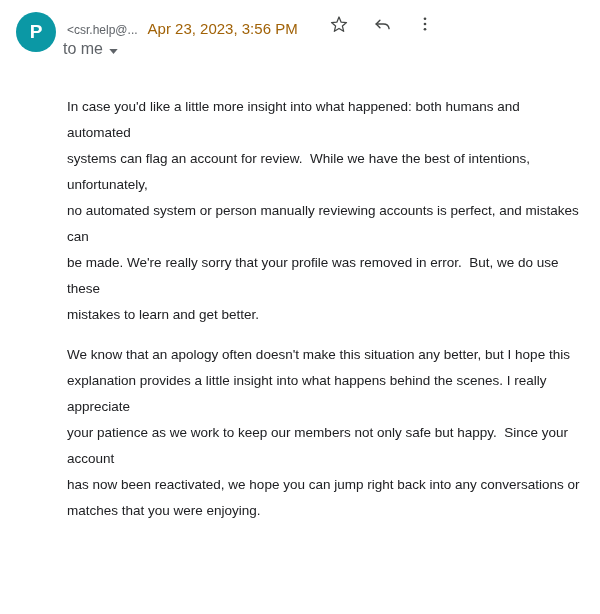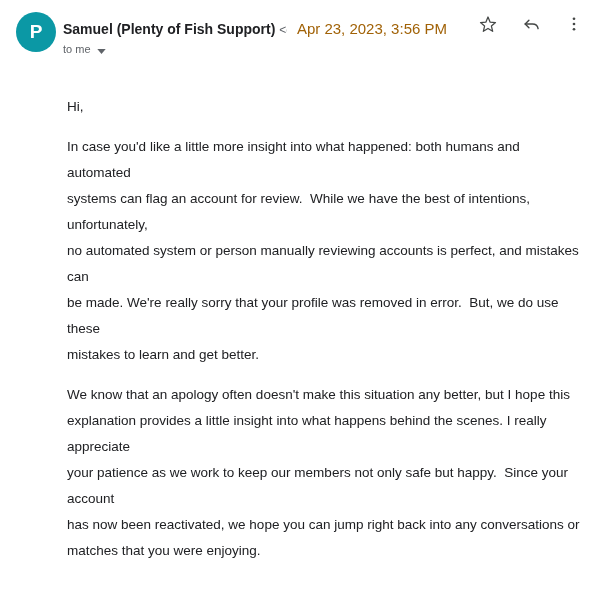--- a/index.html
+++ b/index.html
@@ -78,21 +78,21 @@
   }
   .icon-btn svg { display: block; }
   .recipient-row {
     display: flex;
     align-items: center;
     margin-top: 3px;
     cursor: pointer;
     width: max-content;
   }
   .to-label {
-    font-size: 11px;
+    font-size: 16px;
     color: #5f6368;
   }
   .caret {
     margin-left: 6px;
     display: inline-block;
   }
   .email-body {
     padding: 36px 14px 0 67px;
     font-size: 13.5px;
     line-height: 26px;
@@ -107,21 +107,20 @@
 <body>
 
 <div class="email-view">
 
   <div class="email-header">
 
     <div class="avatar">P</div>
 
     <div class="header-main">
       <div class="sender-row">
-        <span class="sender-name">Samuel (Plenty of Fish Support)</span>
         <span class="sender-email">&lt;csr.help@...</span>
         <span class="date-text">Apr 23, 2023, 3:56 PM</span>
 
         <span class="header-icons">
           <button class="icon-btn" title="">
             <span>
               <svg width="20" height="20" viewBox="0 0 24 24" fill="none" stroke="#444746" stroke-width="1.5" stroke-linejoin="round">
                 <path d="M12 3.6l2.6 6.2 6.4.5-4.9 4.2 1.5 6.3-5.6-3.4-5.6 3.4 1.5-6.3-4.9-4.2 6.4-.5z"></path>
               </svg>
             </span>
@@ -151,21 +150,20 @@
         <span class="caret">
           <svg width="9" height="5" viewBox="0 0 10 6">
             <path d="M0 0h10L5 6z" fill="#5f6368"></path>
           </svg>
         </span>
       </div>
     </div>
   </div>
 
   <div class="email-body">
-    <p>Hi,</p>
     <p>In case you'd like a little more insight into what happened: both humans and automated
 systems can flag an account for review.  While we have the best of intentions, unfortunately,
 no automated system or person manually reviewing accounts is perfect, and mistakes can
 be made. We're really sorry that your profile was removed in error.  But, we do use these
 mistakes to learn and get better.</p>
     <p>We know that an apology often doesn't make this situation any better, but I hope this
 explanation provides a little insight into what happens behind the scenes. I really appreciate
 your patience as we work to keep our members not only safe but happy.  Since your account
 has now been reactivated, we hope you can jump right back into any conversations or
 matches that you were enjoying.</p>

